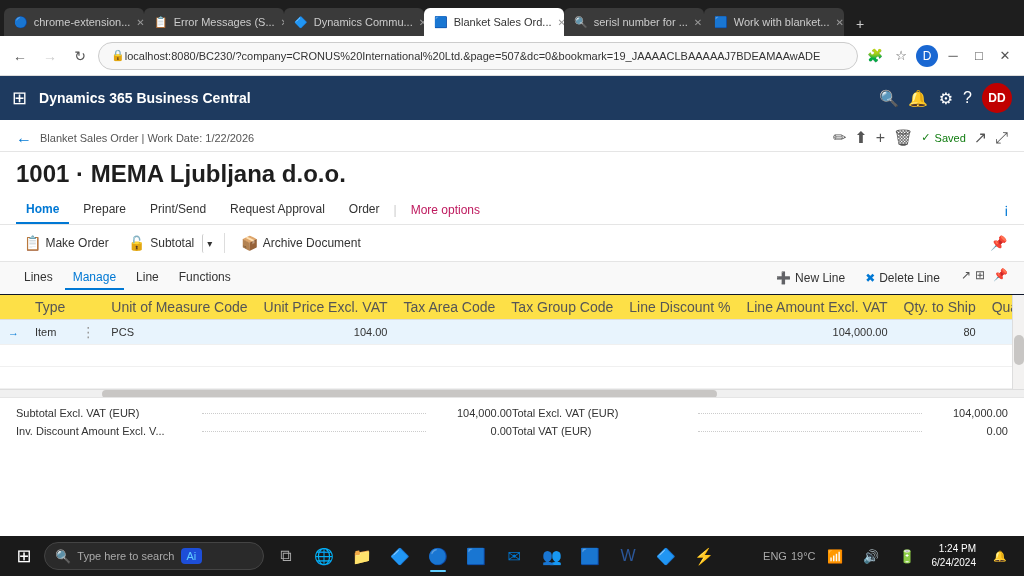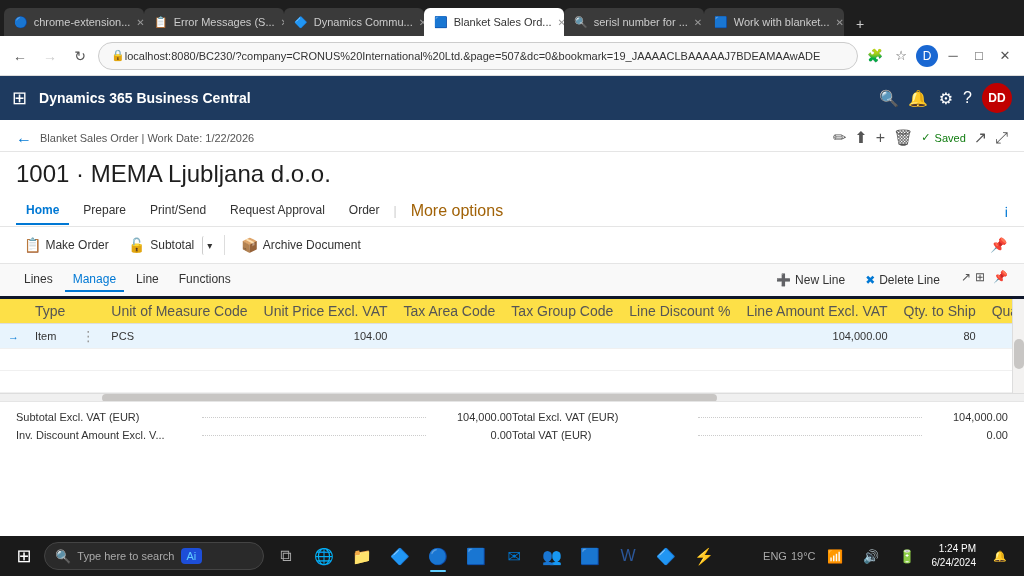--- a/index.html
+++ b/index.html
@@ -27,40 +27,40 @@
     
     .page-header { padding: 8px 16px 4px; display: flex; align-items: center; gap: 8px; border-bottom: 1px solid #e5e5e5; }
     .back-btn { color: #0078d4; cursor: pointer; font-size: 16px; }
     .page-header-info { font-size: 11px; color: #555; }
     .page-header-actions { margin-left: auto; display: flex; align-items: center; gap: 8px; }
     .header-action-btn { color: #555; font-size: 16px; cursor: pointer; }
     .saved-indicator { color: #107c10; font-size: 11px; display: flex; align-items: center; gap: 4px; }
 
     
     .page-title-section { padding: 8px 16px; }
-    .page-title { font-size: 24px; font-weight: 400; color: #1e1e1e; }
+    .page-title { font-size: 24px; font-weight: 700; color: #1e1e1e; }
 
     
     .nav-tabs { padding: 0 16px; display: flex; align-items: center; gap: 4px; border-bottom: 1px solid #e5e5e5; }
     .nav-tab { padding: 6px 10px; font-size: 12px; cursor: pointer; color: #333; border-bottom: 2px solid transparent; }
-    .nav-tab-more { padding: 6px 10px; font-size: 16px; cursor: pointer; color: #a16207; }
+    .nav-tab-more { padding: 6px 10px; font-size: 12px; cursor: pointer; color: #be185d; }
     .nav-tab-separator { color: #ccc; }
     .info-icon { margin-left: auto; color: #0078d4; font-size: 14px; cursor: pointer; }
 
     
     .toolbar { padding: 6px 16px; display: flex; align-items: center; gap: 4px; border-bottom: 1px solid #e5e5e5; }
     .toolbar-btn { display: flex; align-items: center; gap: 4px; padding: 4px 8px; border: none; background: none; cursor: pointer; font-size: 12px; color: #333; border-radius: 2px; }
     .toolbar-btn-icon { font-size: 14px; color: #0078d4; }
     .toolbar-separator { width: 1px; height: 20px; background: #ddd; margin: 0 4px; }
     .toolbar-dropdown { display: flex; align-items: center; }
     .dropdown-arrow { padding: 4px 4px; border: none; background: none; cursor: pointer; font-size: 10px; color: #333; border-radius: 2px; border-left: 1px solid #ccc; }
     .pin-icon { margin-left: auto; color: #555; font-size: 14px; cursor: pointer; }
 
     
-    .sub-toolbar { padding: 4px 16px; display: flex; align-items: center; gap: 4px; background: #f9f9f9; border-bottom: 3px solid #0f172a; }
+    .sub-toolbar { padding: 4px 16px; display: flex; align-items: center; gap: 4px; background: #f9f9f9; border-bottom: 1px solid #0f172a; }
     .sub-nav-tab { padding: 4px 8px; font-size: 12px; cursor: pointer; color: #333; border-bottom: 2px solid transparent; }
     .sub-nav-tab.active { color: #0078d4; border-bottom: 2px solid #0078d4; }
     .sub-toolbar-actions { margin-left: auto; display: flex; gap: 6px; }
     .sub-toolbar-btn { display: flex; align-items: center; gap: 4px; padding: 3px 7px; border: none; background: none; cursor: pointer; font-size: 12px; color: #333; }
 
     
     .table-wrapper { overflow-x: auto; overflow-y: hidden; position: relative; }
     .lines-table { width: 100%; border-collapse: collapse; font-size: 11px; }
     .lines-table th { background: #fde047; padding: 4px 8px; text-align: left; font-weight: 400; color: #555; border-bottom: 1px solid #ddd; white-space: nowrap; font-size: 14px; }
     .lines-table td { padding: 4px 8px; border-bottom: 1px solid #f0f0f0; color: #333; white-space: nowrap; }

